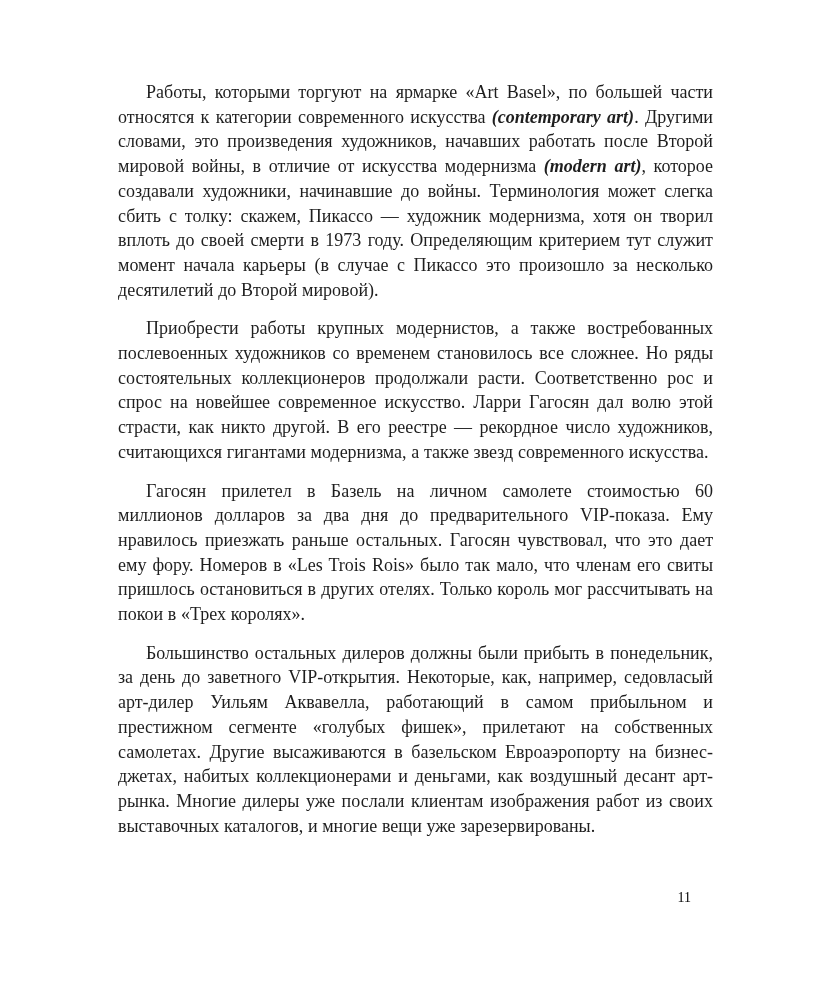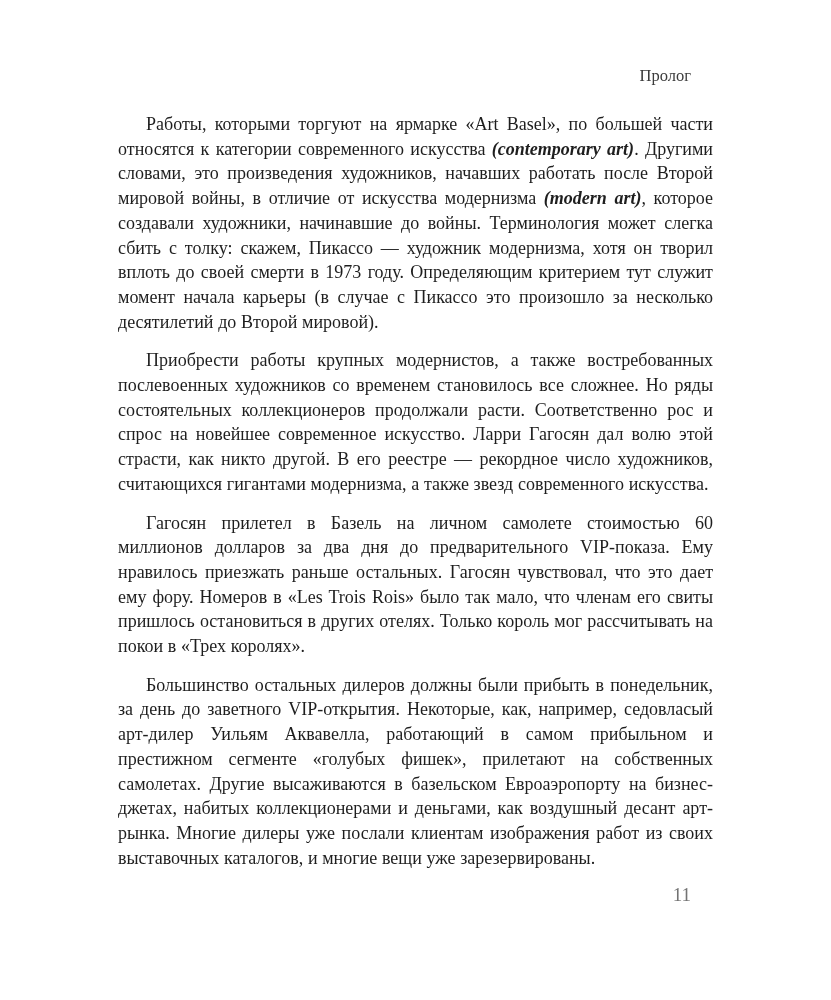--- a/index.html
+++ b/index.html
@@ -40,30 +40,29 @@
     text-indent: 28px;
   }
   .page-body .bold-italic {
     font-style: italic;
     font-weight: bold;
   }
   .folio {
     position: absolute;
     right: 140px;
     bottom: 94px;
-    font-size: 19px;
-    color: #737373;
+    font-size: 14px;
+    color: #000000;
     text-align: right;
   }
 </style>
 </head>
 <body>
 
 <div class="page">
-  <div class="running-head">Пролог</div>
 
   <div class="page-body">
       <p><span>Работы, которыми торгуют на ярмарке «Art Basel», по большей части относятся к категории современного искусства </span><span class="bold-italic">(contemporary art)</span><span>. Другими словами, это произведения художников, начавших работать после Второй мировой войны, в отличие от искусства модернизма </span><span class="bold-italic">(modern art)</span><span>, которое создавали художники, начинавшие до войны. Терминология может слегка сбить с толку: скажем, Пикассо — художник модернизма, хотя он творил вплоть до своей смерти в 1973 году. Определяющим критерием тут служит момент начала карьеры (в случае с Пикассо это произошло за несколько десятилетий до Второй мировой).</span></p>
       <p><span>Приобрести работы крупных модернистов, а также востребованных послевоенных художников со временем становилось все сложнее. Но ряды состоятельных коллекционеров продолжали расти. Соответственно рос и спрос на новейшее современное искусство. Ларри Гагосян дал волю этой страсти, как никто другой. В его реестре — рекордное число художников, считающихся гигантами модернизма, а также звезд современного искусства.</span></p>
       <p><span>Гагосян прилетел в Базель на личном самолете стоимостью 60 миллионов долларов за два дня до предварительного VIP-показа. Ему нравилось приезжать раньше остальных. Гагосян чувствовал, что это дает ему фору. Номеров в «Les Trois Rois» было так мало, что членам его свиты пришлось остановиться в других отелях. Только король мог рассчитывать на покои в «Трех королях».</span></p>
       <p><span>Большинство остальных дилеров должны были прибыть в понедельник, за день до заветного VIP-открытия. Некоторые, как, например, седовласый арт-дилер Уильям Аквавелла, работающий в самом прибыльном и престижном сегменте «голубых фишек», прилетают на собственных самолетах. Другие высаживаются в базельском Евроаэропорту на бизнес-джетах, набитых коллекционерами и деньгами, как воздушный десант арт-рынка. Многие дилеры уже послали клиентам изображения работ из своих выставочных каталогов, и многие вещи уже зарезервированы.</span></p>
     </div>
 
   <div class="folio">11</div>
 </div>

